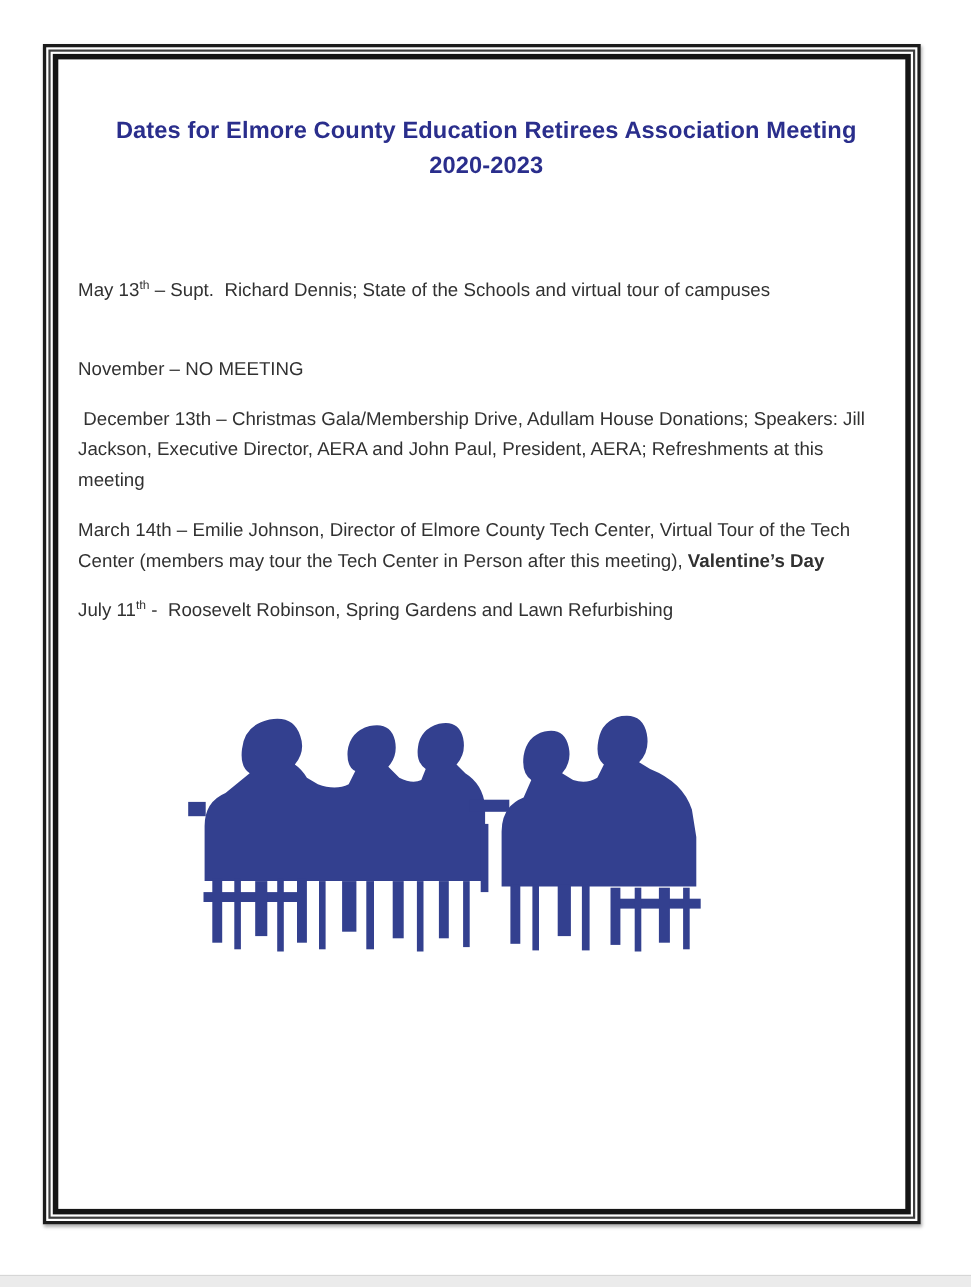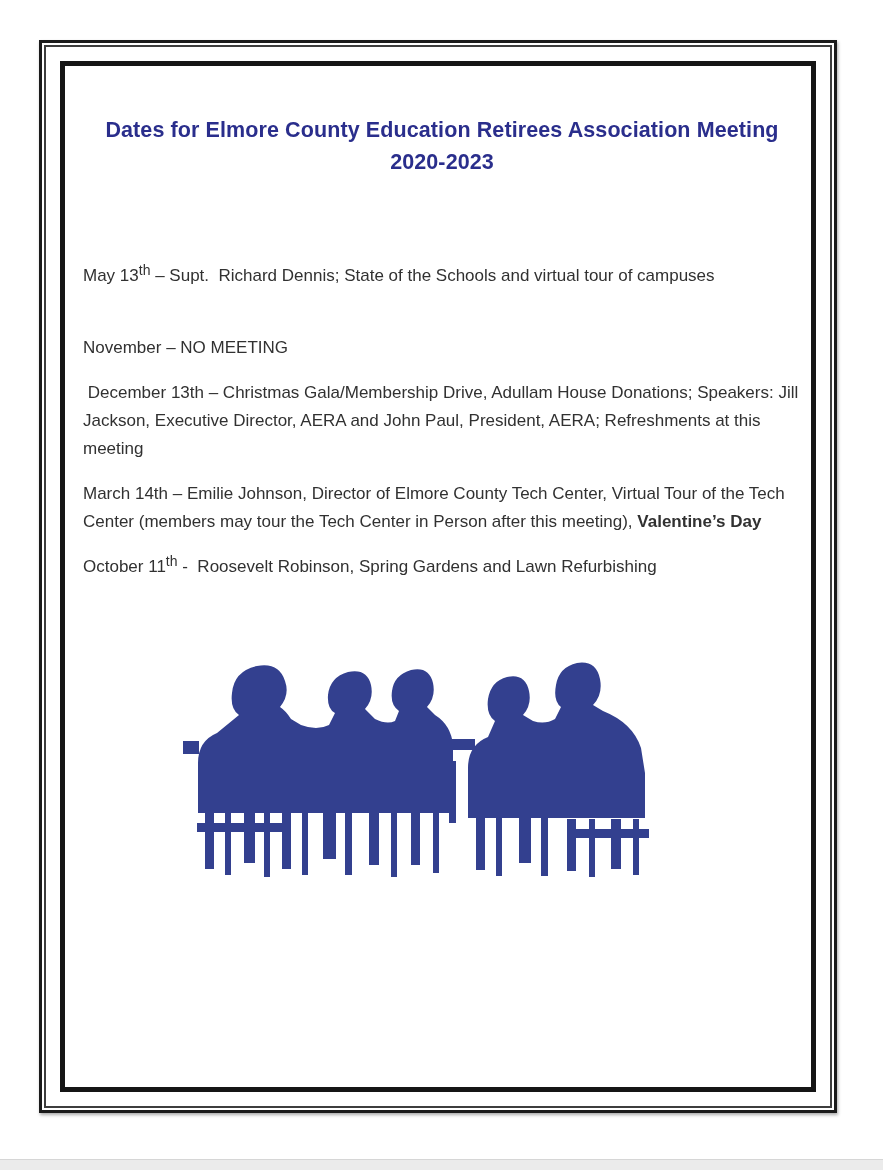--- a/index.html
+++ b/index.html
@@ -16,21 +16,21 @@
     box-sizing: border-box;
     border: 3px solid #1b1b1b;
     padding: 2px;
     background: #ffffff;
     box-shadow: 1px 2px 3px rgba(70,70,70,0.45);
   }
   .frame-mid {
     width: 100%; height: 100%;
     box-sizing: border-box;
     border: 2px solid #3d3d3d;
-    padding: 14px;
+    padding: 2px;
   }
   .frame-inner {
     width: 100%; height: 100%;
     box-sizing: border-box;
     border: 5px solid #151515;
     padding: 0 10px 0 18px;
     overflow: hidden;
   }
   .doc-title {
     margin: 48px 10px 0 10px;
@@ -45,21 +45,21 @@
     font-size: 17px;
     color: #313131;
   }
   .schedule p {
     margin: 0 0 17px 0;
     line-height: 28px;
     white-space: pre-wrap;
   }
   .schedule p.extra-space { margin-bottom: 44px; }
   .schedule sup {
-    font-size: 14px;
+    font-size: 11px;
     line-height: 0;
     vertical-align: 6px;
   }
   .schedule b { font-weight: bold; }
   .silhouette-wrap {
     margin: 72px 0 0 100px;
     width: 480px; height: 240px;
   }
   .bottom-strip {
     position: absolute;
@@ -79,21 +79,21 @@
       <h1 class="doc-title" style="color: rgb(42, 46, 140);">
         <span>Dates for Elmore County Education Retirees Association Meeting</span><br>
         <span>2020-2023</span>
       </h1>
 
       <div class="schedule">
           <p class="extra-space"><span>May 13</span><sup>th</sup><span> – Supt.  Richard Dennis; State of the Schools and virtual tour of campuses</span></p>
           <p><span>November – NO MEETING</span></p>
           <p><span> December 13th – Christmas Gala/Membership Drive, Adullam House Donations; Speakers: Jill Jackson, Executive Director, AERA and John Paul, President, AERA; Refreshments at this meeting</span></p>
           <p><span>March 14th – Emilie Johnson, Director of Elmore County Tech Center, Virtual Tour of the Tech Center (members may tour the Tech Center in Person after this meeting), </span><b>Valentine’s Day</b></p>
-          <p><span>October 11</span><sup>th</sup><span> -  Roosevelt Robinson, Spring Gardens and Lawn Refurbishing</span></p>
+          <p><span>July 11</span><sup>th</sup><span> -  Roosevelt Robinson, Spring Gardens and Lawn Refurbishing</span></p>
         </div>
 
       <div class="silhouette-wrap">
         <svg width="480" height="240" viewBox="0 0 480 240" aria-hidden="true">
           <g class="sil" fill="#33408f">
 
             <path d="M15 160 L15 110 Q15 88 34 80 L56 62 Q47 56 49 40 Q51 18 74 13 Q96 9 102 28 Q107 42 97 54 Q103 58 108 66 L118 72 Q134 78 146 72 L152 60 Q144 56 145 42 Q147 24 165 19 Q184 15 188 32 Q191 46 182 56 L192 66 Q204 72 212 68 L216 58 Q207 52 209 38 Q211 22 228 17 Q246 13 250 30 Q253 44 244 54 L252 62 Q268 72 270 92 L270 160 Z"></path>
 
             <path d="M285 165 L285 115 Q285 92 305 84 L312 68 Q303 62 305 46 Q308 28 324 24 Q342 20 346 38 Q349 52 340 62 L350 68 Q362 72 372 66 L378 54 Q370 48 373 32 Q376 14 394 10 Q413 7 417 26 Q420 42 410 52 L420 58 Q450 70 458 95 L462 120 L462 165 Z"></path>
 

